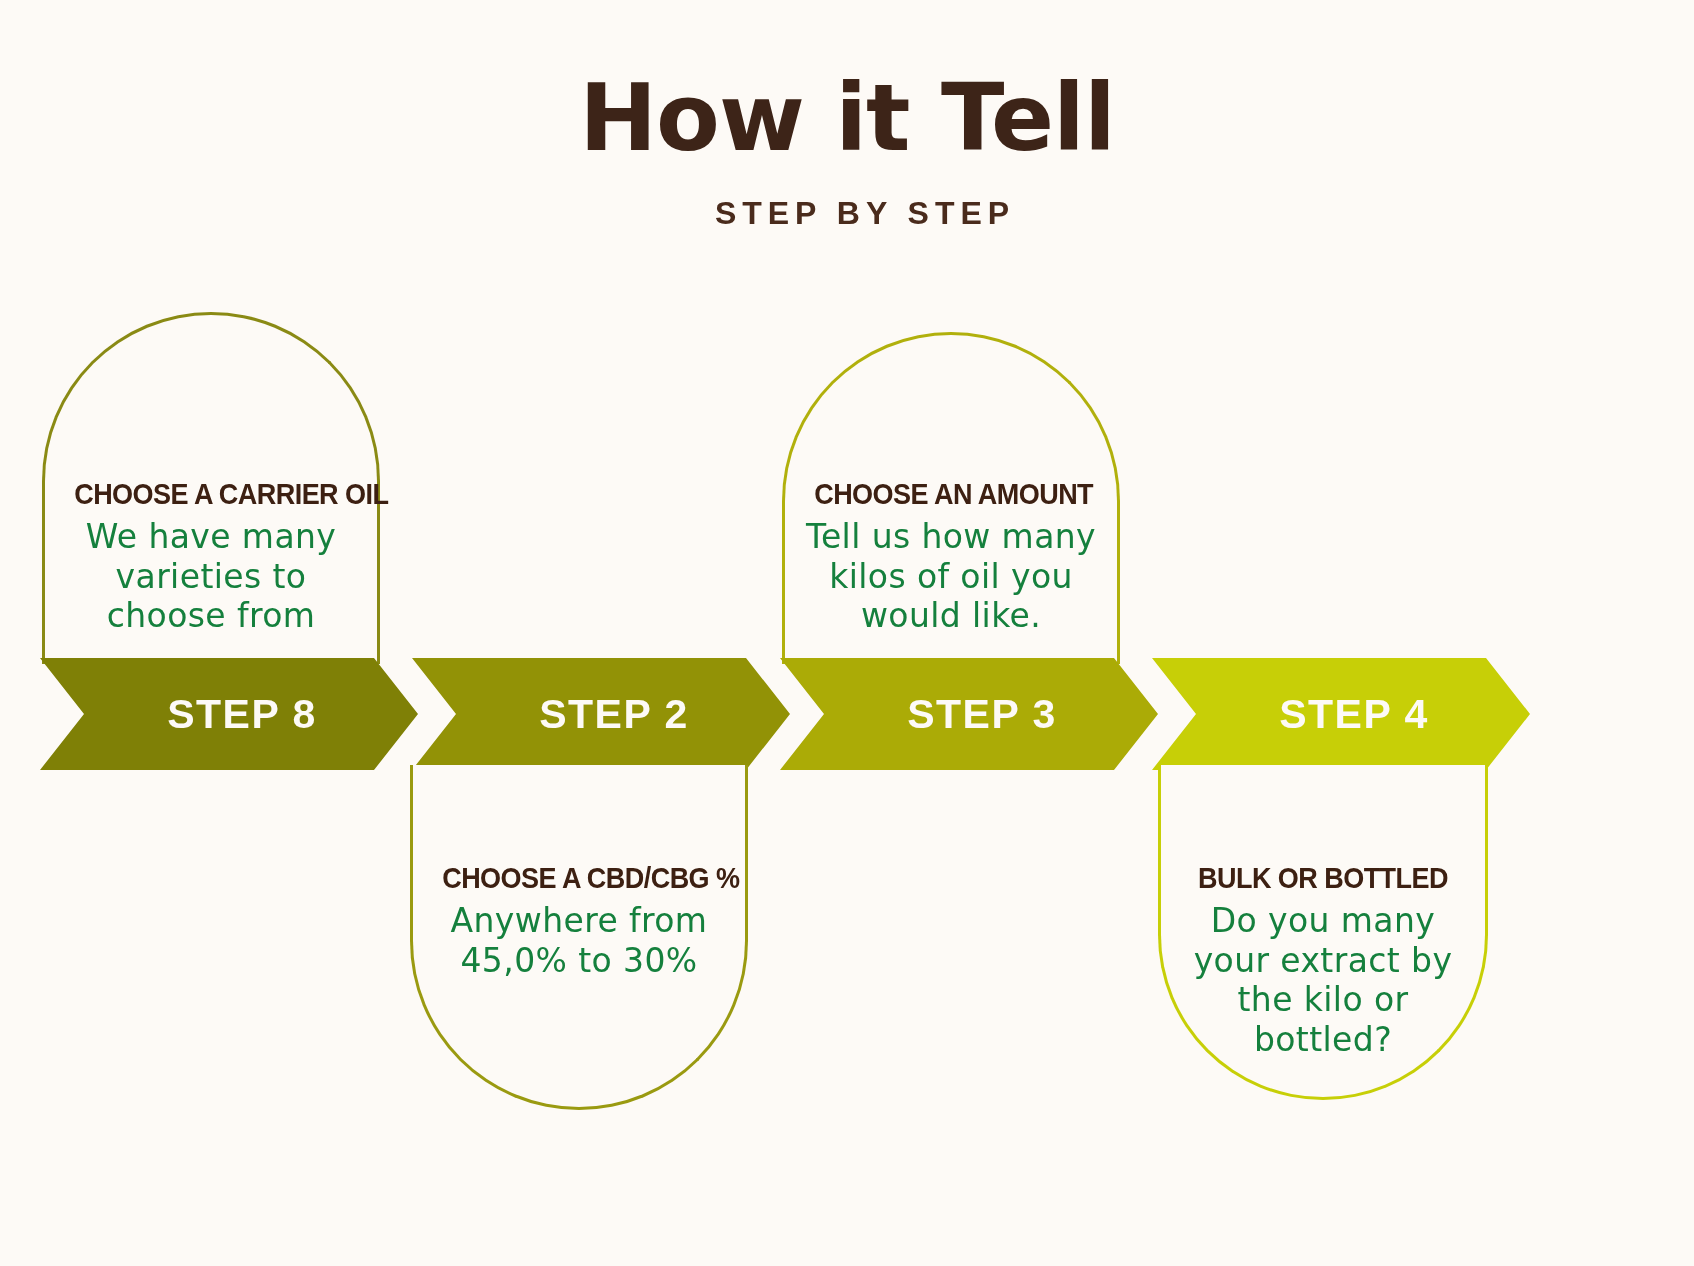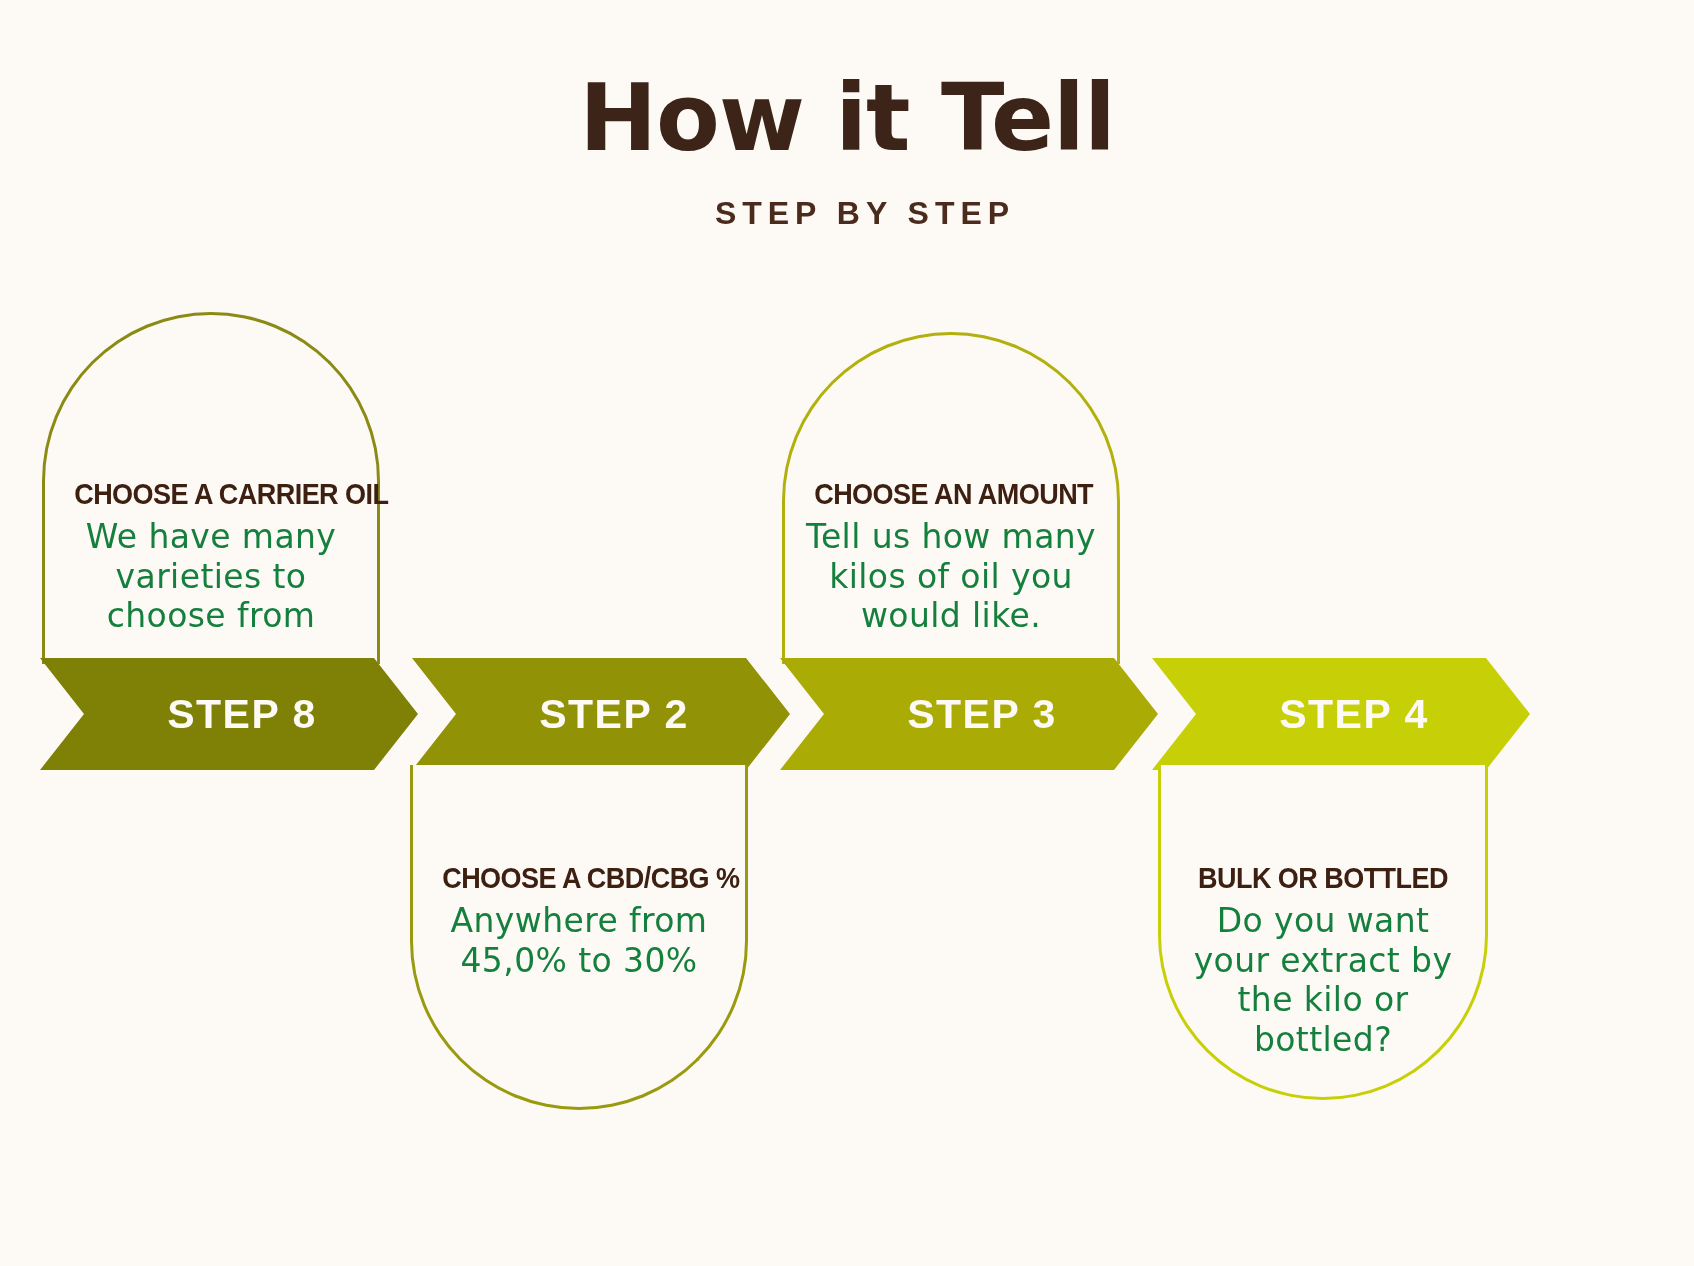--- a/index.html
+++ b/index.html
@@ -141,17 +141,17 @@
   <div class="banner" style="left:780px; top:658px; width:378px; background:#abab06;">
     <span class="banner-label">STEP 3</span>
   </div>
 
   <div class="banner" style="left:1152px; top:658px; width:378px; background:#c7cf07;">
     <span class="banner-label">STEP 4</span>
   </div>
   <div class="card down" style="left:1158px; top:765px; width:330px; height:335px; border-color:#c7cf07;">
     <div class="card-inner">
       <div class="card-head">BULK OR BOTTLED</div>
-      <div class="card-body">Do you want your extract by the kilo or bottled?</div>
+      <div class="card-body">Do you many your extract by the kilo or bottled?</div>
     </div>
   </div>
 
 </div>
 
 </body></html>

